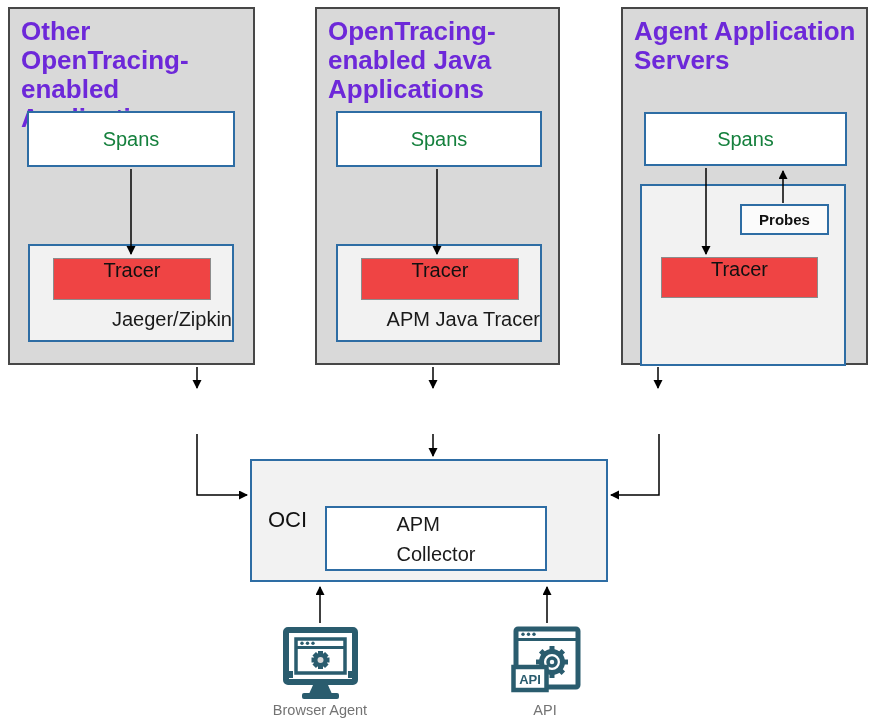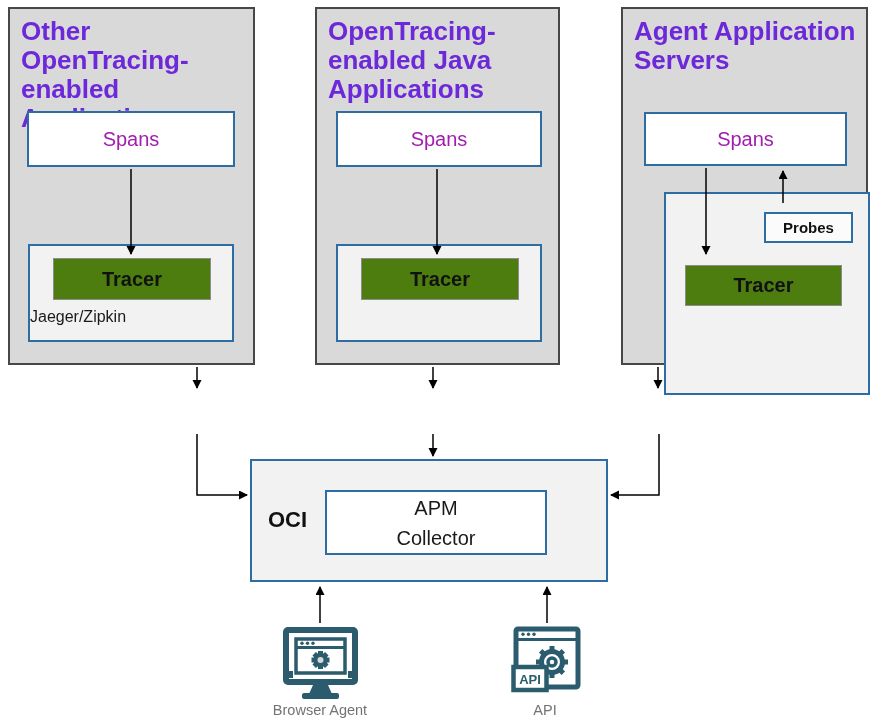--- a/index.html
+++ b/index.html
@@ -11,50 +11,50 @@
   
   .app-col{background:#d9d9d9;border:2px solid #474747;}
   .col-title{
     position:absolute;left:11px;top:8px;right:6px;
     font-size:26px;font-weight:bold;line-height:29px;color:#6d28d9;
     white-space:pre-line;
   }
   .spans-box{
     background:#ffffff;border:2px solid #2e6da4;
     display:flex;align-items:center;justify-content:center;
-    font-size:20px;color:#a21caf;
+    font-size:20px;color:#15803d;
   }
   .panel-box{background:#f2f2f2;border:2px solid #2e6da4;}
   .tracer-box{
-    background:#4d7c0f;border:1px solid #8c8c8c;
-    display:flex;align-items:center;justify-content:center;
-    font-size:20px;color:#111;font-weight:bold;
+    background:#ef4444;border:1px solid #8c8c8c;
+    display:flex;justify-content:center;
+    font-size:20px;color:#111;
   }
   .panel-caption{
-    position:absolute;left:0;right:0;text-align:left;
-    font-size:16px;color:#1a1a1a;
+    position:absolute;left:0;right:0;text-align:right;
+    font-size:20px;color:#1a1a1a;
   }
   .probes-box{
     background:#fbfbfb;border:2px solid #2e6da4;
     display:flex;align-items:center;justify-content:center;
     font-size:15px;font-weight:bold;color:#111;
   }
   .aggregator{
     background:#d4d4d4;border:2px solid #9a9a9a;
     display:flex;align-items:center;justify-content:center;
     font-size:21px;color:#1a1a1a;
   }
   .oci-box{background:#f2f2f2;border:2px solid #2e6da4;}
   .oci-label{
-    position:absolute;left:16px;top:46px;font-size:22px;font-weight:bold;color:#111;
+    position:absolute;left:16px;top:46px;font-size:22px;font-weight:normal;color:#111;
   }
   .collector-box{
     background:#ffffff;border:2px solid #2e6da4;
-    display:flex;align-items:center;justify-content:center;text-align:center;
-    font-size:20px;color:#1a1a1a;white-space:pre-line;line-height:30px;
+    display:flex;align-items:center;justify-content:center;text-align:left;
+    font-size:20px;color:#1a1a1a;white-space:pre-line;line-height:30px;margin-top:16px;
   }
   .src-label{
     position:absolute;text-align:center;font-size:14.5px;color:#737373;
   }
   .connector-layer{position:absolute;left:0;top:0;pointer-events:none;}
   .icon-teal{color:#2a5c6e;}
 </style>
 </head>
 <body>
 
@@ -80,30 +80,31 @@
 enabled Java
 Applications</div>
   </div>
   <div class="abs spans-box" style="left:336px;top:111px;width:206px;height:56px;">
     <span>Spans</span>
   </div>
   <div class="abs panel-box" style="left:336px;top:244px;width:206px;height:98px;">
     <div class="abs tracer-box" style="left:23px;top:12px;width:158px;height:42px;">
       <span>Tracer</span>
     </div>
+    <div class="panel-caption" style="top:62px;">APM Java Tracer</div>
   </div>
 
   <div class="abs app-col" style="left:621px;top:7px;width:247px;height:358px;">
     <div class="col-title">Agent Application
 Servers</div>
   </div>
   <div class="abs spans-box" style="left:644px;top:112px;width:203px;height:54px;">
     <span>Spans</span>
   </div>
-  <div class="abs panel-box" style="left:640px;top:192px;width:206px;height:203px;margin-left:24px;">
+  <div class="abs panel-box" style="left:640px;top:184px;width:206px;height:182px;">
     <div class="abs probes-box" style="left:98px;top:18px;width:89px;height:31px;">
       <span>Probes</span>
     </div>
     <div class="abs tracer-box" style="left:19px;top:71px;width:157px;height:41px;">
       <span>Tracer</span>
     </div>
   </div>
 
 
   <div class="abs oci-box" style="left:250px;top:459px;width:358px;height:123px;">

